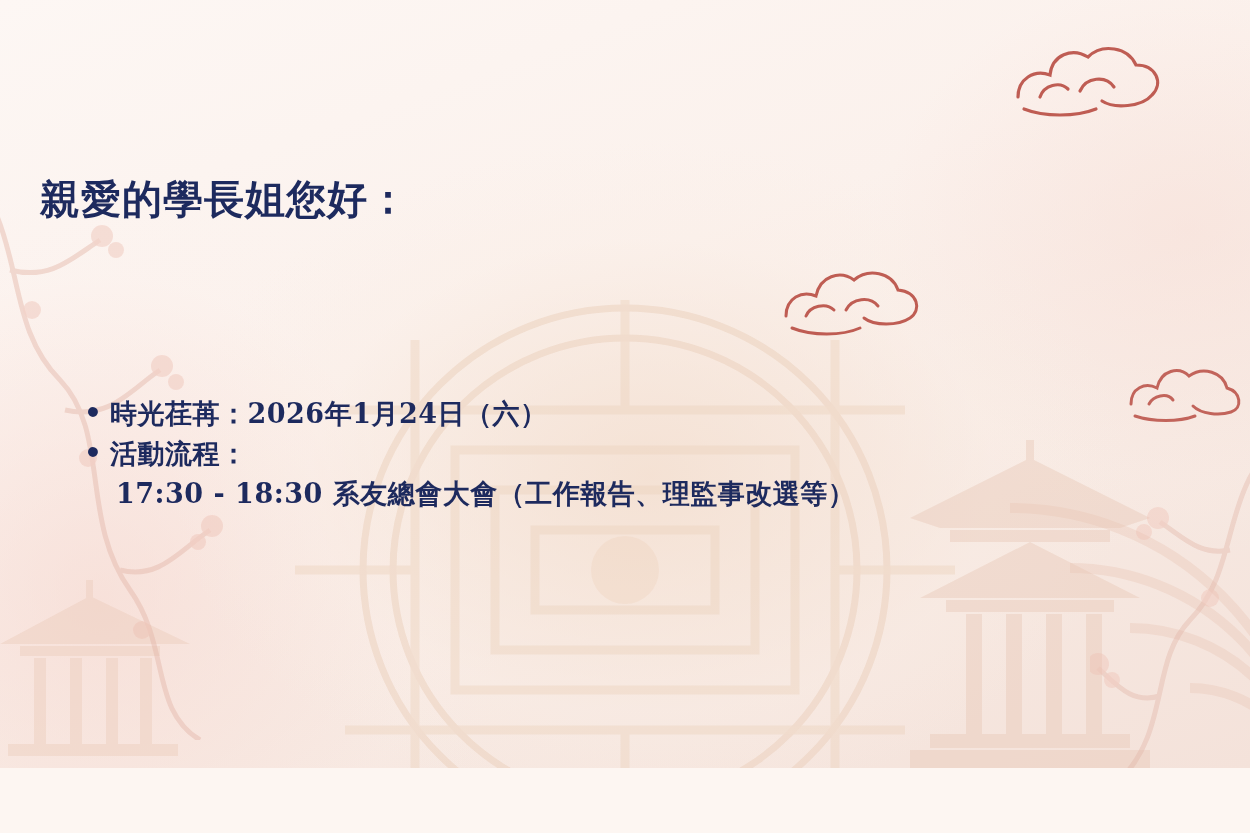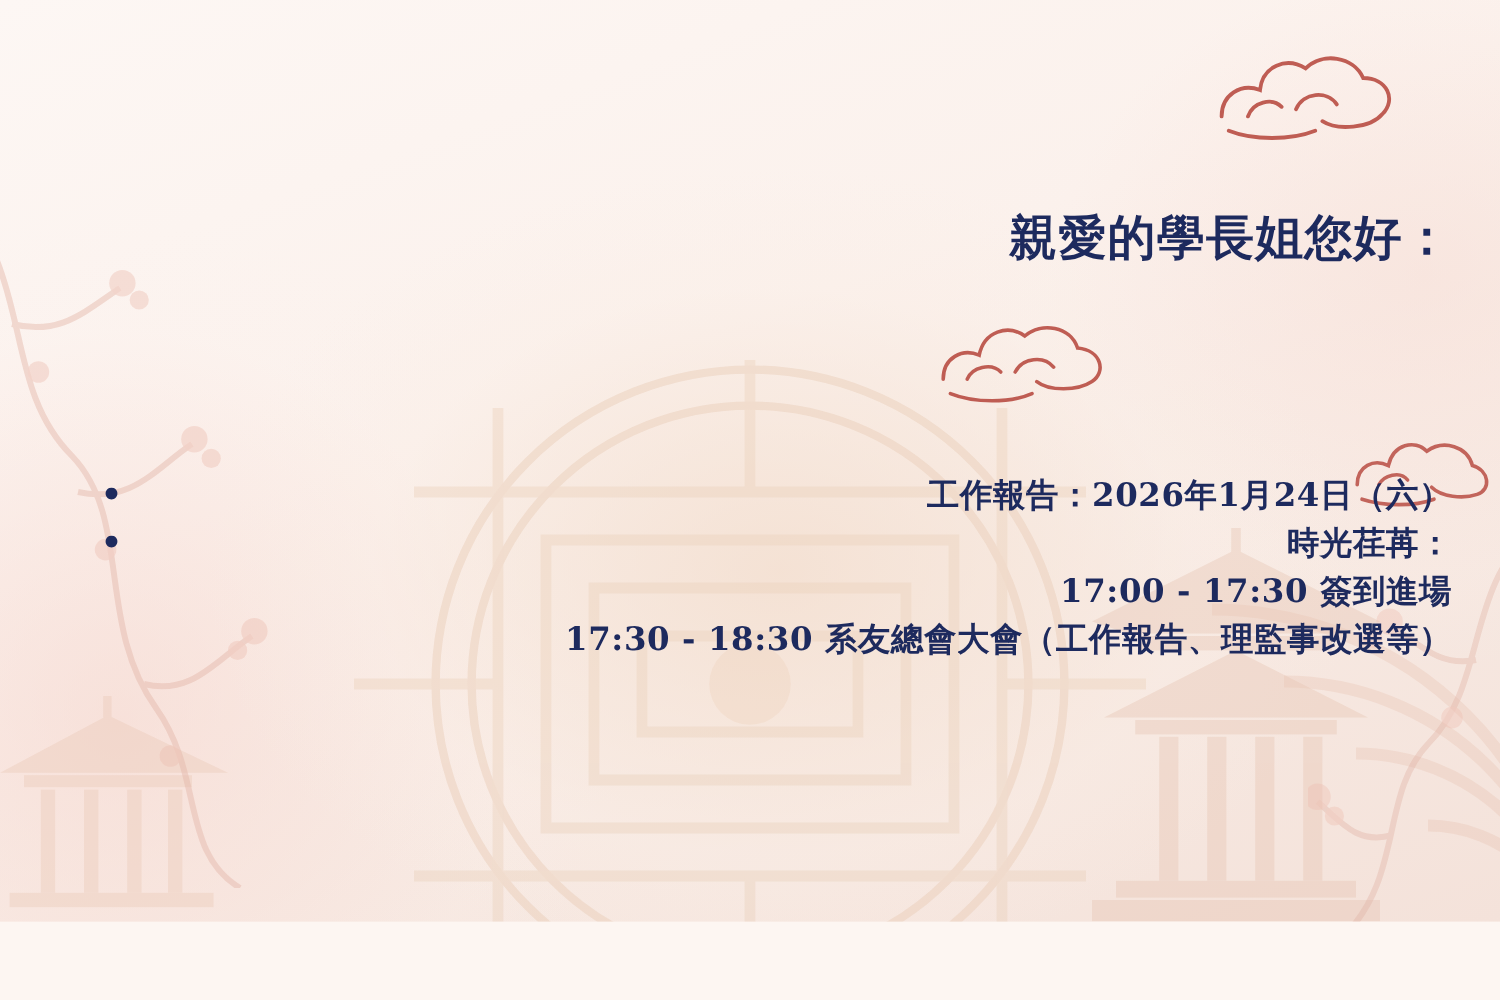--- a/index.html
+++ b/index.html
@@ -17,21 +17,20 @@
   #poster {
     position: relative;
     width: 1250px;
     height: 768px;
     overflow: hidden;
     background:
       radial-gradient(ellipse 620px 430px at 52% 62%, rgba(243,222,206,0.75) 0%, rgba(250,238,230,0.35) 55%, rgba(253,246,242,0) 78%),
       radial-gradient(ellipse 520px 520px at 8% 78%, rgba(246,214,206,0.55) 0%, rgba(253,240,236,0.12) 62%, rgba(253,246,242,0) 80%),
       radial-gradient(ellipse 520px 420px at 95% 30%, rgba(247,220,212,0.45) 0%, rgba(253,242,238,0.10) 60%, rgba(253,246,242,0) 80%),
       linear-gradient(160deg, #fdf7f4 0%, #fbf1ec 40%, #f7e9e2 70%, #f4e2da 100%);
-    text-align: right;
   }
 
   
   .deco {
     position: absolute;
     pointer-events: none;
   }
   .deco svg { display: block; }
 
   .bg-medallion {
@@ -272,21 +271,20 @@
     </svg>
   </div>
 
   <div class="content">
 
     <div class="intro">
       <span class="greet">親愛的學長姐您好：</span>
     </div>
 
     <div class="details">
-      <div class="bullet-row">工作報告：2026年1月24日（六）</div>
-      <div class="bullet-row">時光荏苒：</div>
-      <div class="sub-row">17:00 - 17:30 簽到進場</div>
+      <div class="bullet-row">時光荏苒：2026年1月24日（六）</div>
+      <div class="bullet-row">活動流程：</div>
       <div class="sub-row">17:30 - 18:30 系友總會大會（工作報告、理監事改選等）</div>
 
     </div>
 
   </div>
 </div>
 
 </body></html>

